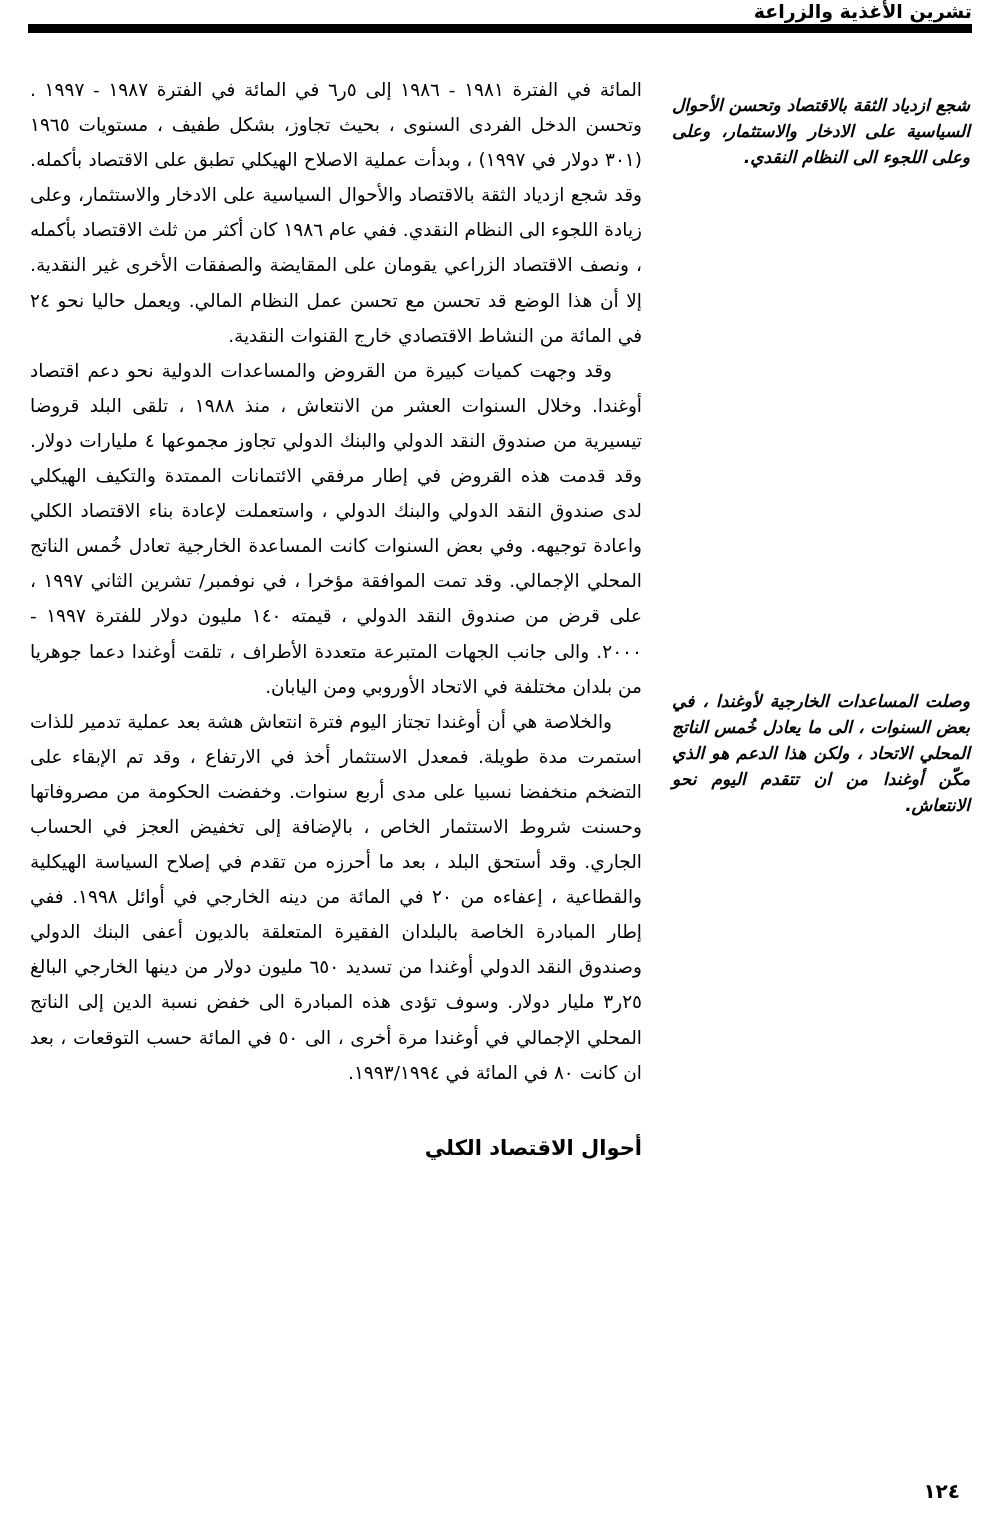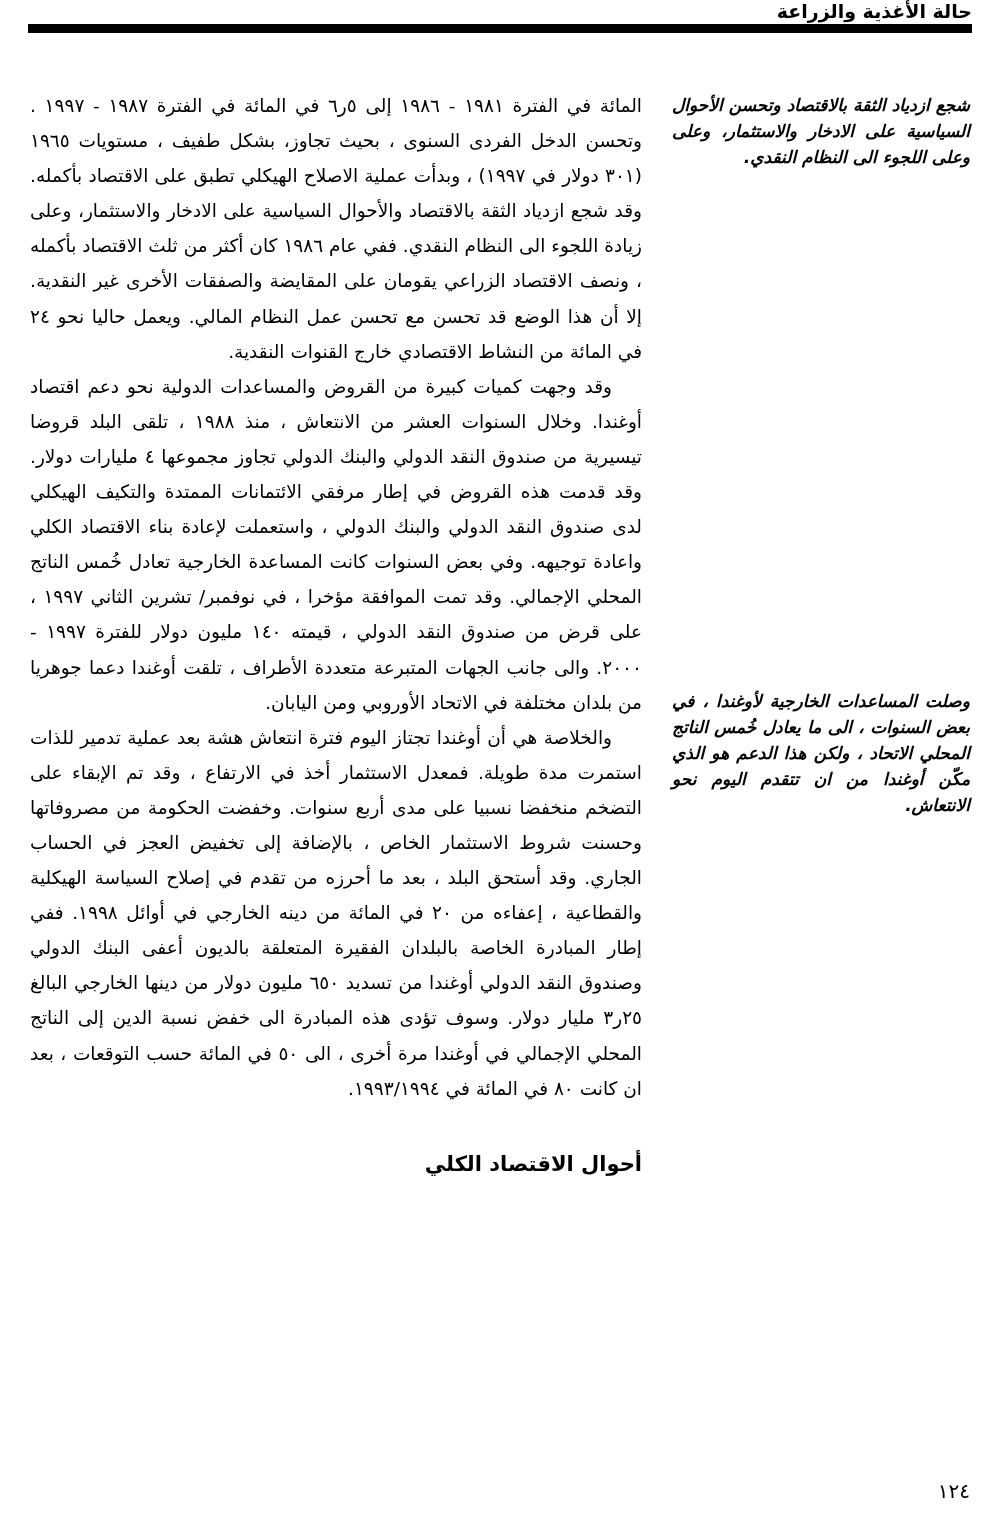--- a/index.html
+++ b/index.html
@@ -9,46 +9,46 @@
     }
     .running-head {
       position: absolute; right: 28px; top: 0px;
       font-size: 19px; font-weight: bold; direction: rtl; line-height: 22px;
     }
     .head-rule {
       position: absolute; left: 28px; right: 28px; top: 24px; height: 9px;
       background: #000;
     }
     .main-col {
-      position: absolute; left: 30px; top: 88px; width: 612px;
+      position: absolute; left: 30px; top: 72px; width: 612px;
       direction: rtl; text-align: justify; text-align-last: right;
       font-size: 18.5px; line-height: 35.1px; font-weight: 500;
     }
     .main-col p { margin: 0; }
     .main-col p.indent { text-indent: 30px; }
     .main-col h2 {
       margin: 40px 0 0 0; font-size: 21px; font-weight: bold; line-height: 36px;
       text-align: left;
     }
     .sidenote {
       position: absolute; right: 30px; width: 298px;
       direction: rtl; text-align: justify; text-align-last: right;
       font-size: 17px; font-weight: bold; font-style: italic; line-height: 26px;
     }
     .sidenote.one { top: 92px; }
     .sidenote.two { top: 688px; }
     .page-number {
-      position: absolute; right: 30px; bottom: 10px;
-      font-size: 20px; font-weight: normal; direction: rtl;
+      position: absolute; right: 40px; bottom: 10px;
+      font-size: 20px; font-weight: bold; direction: rtl;
     }
   </style>
 </head>
 <body>
 
-<div class="running-head">حالة الأغذية والزراعة</div>
+<div class="running-head">تشرين الأغذية والزراعة</div>
 <div class="head-rule"></div>
 
 <aside class="sidenote one">شجع ازدياد الثقة بالاقتصاد وتحسن الأحوال السياسية على الادخار والاستثمار، وعلى وعلى اللجوء الى النظام النقدي.</aside>
 <aside class="sidenote two">وصلت المساعدات الخارجية لأوغندا ، في بعض السنوات ، الى ما يعادل خُمس الناتج المحلي الاتحاد ، ولكن هذا الدعم هو الذي مكّن أوغندا من ان تتقدم اليوم نحو الانتعاش.</aside>
 
 <main class="main-col">
   <p>المائة في الفترة ١٩٨١ - ١٩٨٦ إلى ٥ر٦ في المائة في الفترة ١٩٨٧ - ١٩٩٧ . وتحسن الدخل الفردى السنوى ، بحيث تجاوز، بشكل طفيف ، مستويات ١٩٦٥ (٣٠١ دولار في ١٩٩٧) ، وبدأت عملية الاصلاح الهيكلي تطبق على الاقتصاد بأكمله. وقد شجع ازدياد الثقة بالاقتصاد والأحوال السياسية على الادخار والاستثمار، وعلى زيادة اللجوء الى النظام النقدي. ففي عام ١٩٨٦ كان أكثر من ثلث الاقتصاد بأكمله ، ونصف الاقتصاد الزراعي يقومان على المقايضة والصفقات الأخرى غير النقدية. إلا أن هذا الوضع قد تحسن مع تحسن عمل النظام المالي. ويعمل حاليا نحو ٢٤ في المائة من النشاط الاقتصادي خارج القنوات النقدية.</p>
   <p class="indent">وقد وجهت كميات كبيرة من القروض والمساعدات الدولية نحو دعم اقتصاد أوغندا. وخلال السنوات العشر من الانتعاش ، منذ ١٩٨٨ ، تلقى البلد قروضا تيسيرية من صندوق النقد الدولي والبنك الدولي تجاوز مجموعها ٤ مليارات دولار. وقد قدمت هذه القروض في إطار مرفقي الائتمانات الممتدة والتكيف الهيكلي لدى صندوق النقد الدولي والبنك الدولي ، واستعملت لإعادة بناء الاقتصاد الكلي واعادة توجيهه. وفي بعض السنوات كانت المساعدة الخارجية تعادل خُمس الناتج المحلي الإجمالي. وقد تمت الموافقة مؤخرا ، في نوفمبر/ تشرين الثاني ١٩٩٧ ، على قرض من صندوق النقد الدولي ، قيمته ١٤٠ مليون دولار للفترة ١٩٩٧ - ٢٠٠٠. والى جانب الجهات المتبرعة متعددة الأطراف ، تلقت أوغندا دعما جوهريا من بلدان مختلفة في الاتحاد الأوروبي ومن اليابان.</p>
   <p class="indent">والخلاصة هي أن أوغندا تجتاز اليوم فترة انتعاش هشة بعد عملية تدمير للذات استمرت مدة طويلة. فمعدل الاستثمار أخذ في الارتفاع ، وقد تم الإبقاء على التضخم منخفضا نسبيا على مدى أربع سنوات. وخفضت الحكومة من مصروفاتها وحسنت شروط الاستثمار الخاص ، بالإضافة إلى تخفيض العجز في الحساب الجاري. وقد أستحق البلد ، بعد ما أحرزه من تقدم في إصلاح السياسة الهيكلية والقطاعية ، إعفاءه من ٢٠ في المائة من دينه الخارجي في أوائل ١٩٩٨. ففي إطار المبادرة الخاصة بالبلدان الفقيرة المتعلقة بالديون أعفى البنك الدولي وصندوق النقد الدولي أوغندا من تسديد ٦٥٠ مليون دولار من دينها الخارجي البالغ ٢٥ر٣ مليار دولار. وسوف تؤدى هذه المبادرة الى خفض نسبة الدين إلى الناتج المحلي الإجمالي في أوغندا مرة أخرى ، الى ٥٠ في المائة حسب التوقعات ، بعد ان كانت ٨٠ في المائة في ١٩٩٣/١٩٩٤.</p>
   <h2>أحوال الاقتصاد الكلي</h2>

